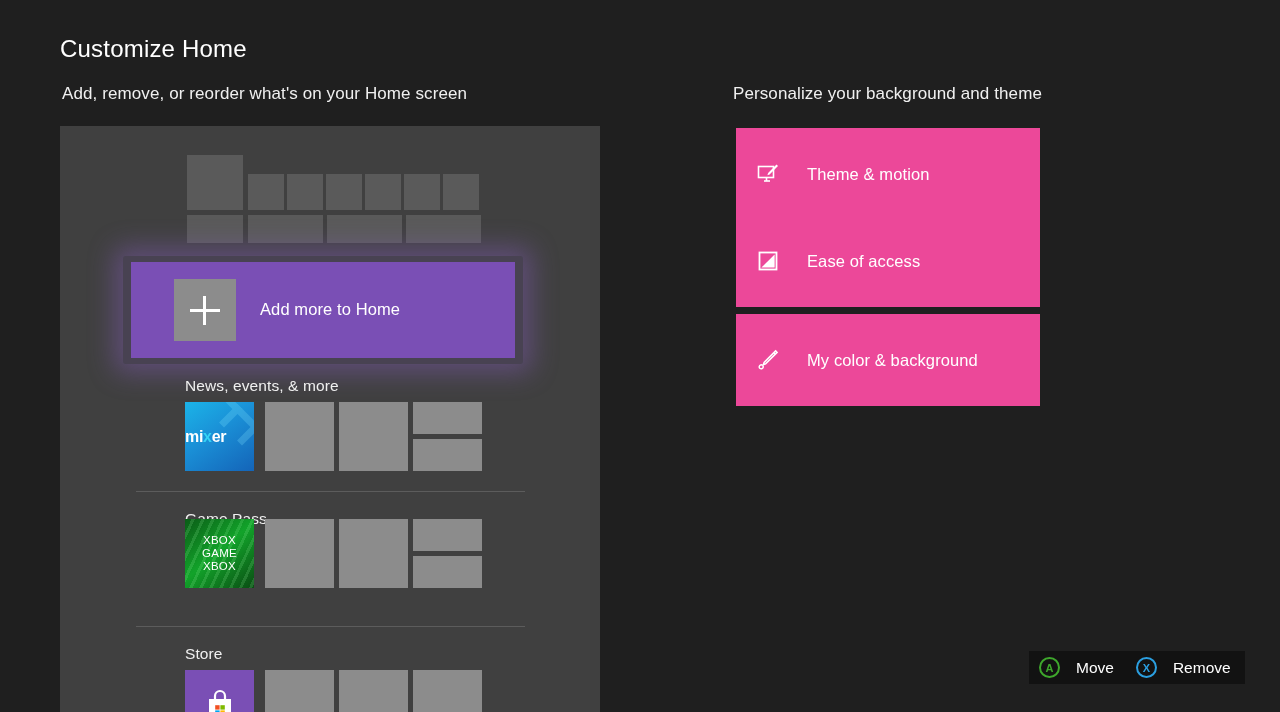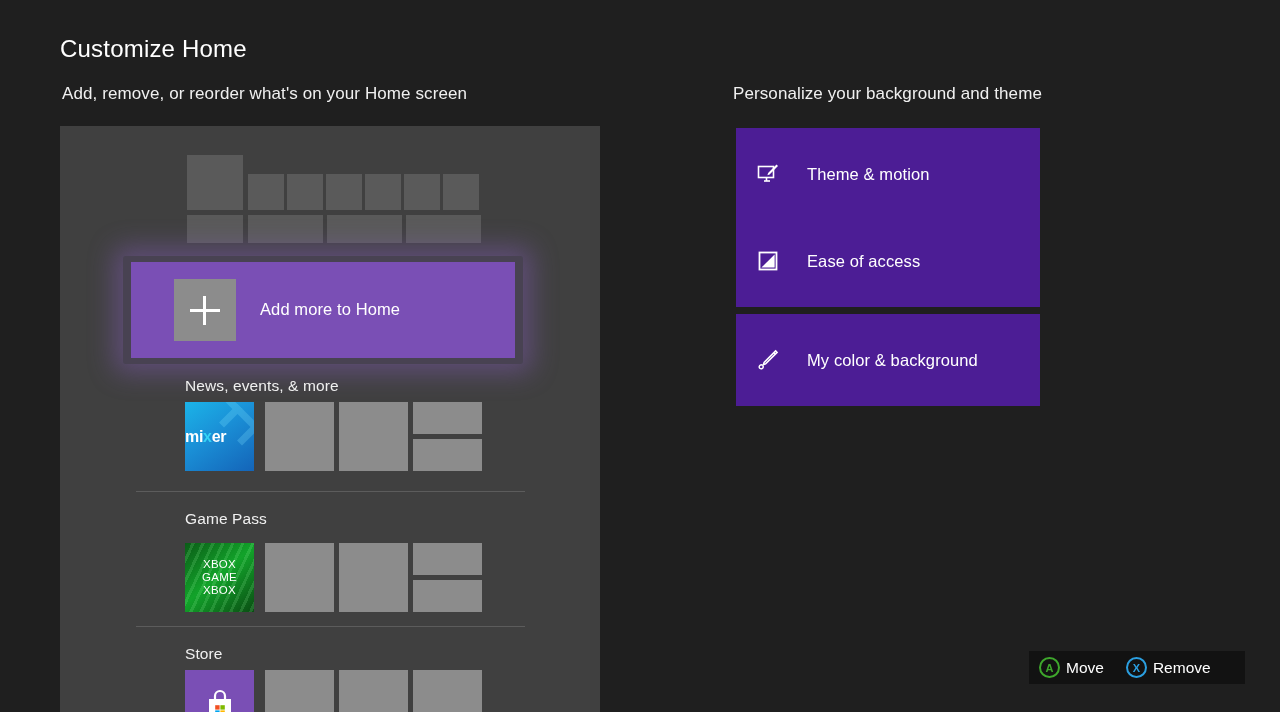--- a/index.html
+++ b/index.html
@@ -236,21 +236,21 @@
     top: 52%;
     transform: translate(-50%, -50%);
   }
 
   
   .option {
     position: absolute;
     left: 736px;
     width: 304px;
     height: 92px;
-    background: #4c1d95;
+    background: #ec4899;
     display: flex;
     align-items: center;
   }
   .option-icon {
     width: 26px;
     height: 26px;
     margin-left: 19px;
     flex: none;
     display: flex;
     align-items: center;
@@ -287,21 +287,21 @@
     display: flex;
     align-items: center;
     justify-content: center;
     font-size: 11px;
     font-weight: 700;
     flex: none;
   }
   .btn-a { border-color: #3ea62c; color: #3ea62c; }
   .btn-x { border-color: #2b9fe0; color: #2b9fe0; }
   .legend-label {
-    margin-left: 6px;
+    margin-left: 16px;
     font-size: 15.5px;
     color: #ffffff;
   }
 </style>
 </head>
 <body>
 
 <div class="page-title">Customize Home</div>
 <div class="page-subtitle">Add, remove, or reorder what's on your Home screen</div>
 <div class="right-heading">Personalize your background and theme</div>
@@ -346,21 +346,21 @@
       <div class="tile" style="left:80px;top:0;width:69px;height:69px;"></div>
       <div class="tile" style="left:154px;top:0;width:69px;height:69px;"></div>
       <div class="tile" style="left:228px;top:0;width:69px;height:32px;"></div>
       <div class="tile" style="left:228px;top:37px;width:69px;height:32px;"></div>
     </div>
   </div>
 
   <div class="section" style="top:365px;">
     <div class="section-divider" style="top:0px;"></div>
     <div class="section-title" style="top:19px;">Game Pass</div>
-    <div class="tiles-row" style="top:52px;width:290px;">
+    <div class="tiles-row" style="top:28px;width:290px;">
       <div class="app-tile gp-tile">
         <div class="gp-stripes"></div>
         <div class="gp-text">
           <div>XBOX</div>
           <div>GAME</div>
           <div>XBOX</div>
         </div>
       </div>
       <div class="tile" style="left:80px;top:0;width:69px;height:69px;"></div>
       <div class="tile" style="left:154px;top:0;width:69px;height:69px;"></div>

